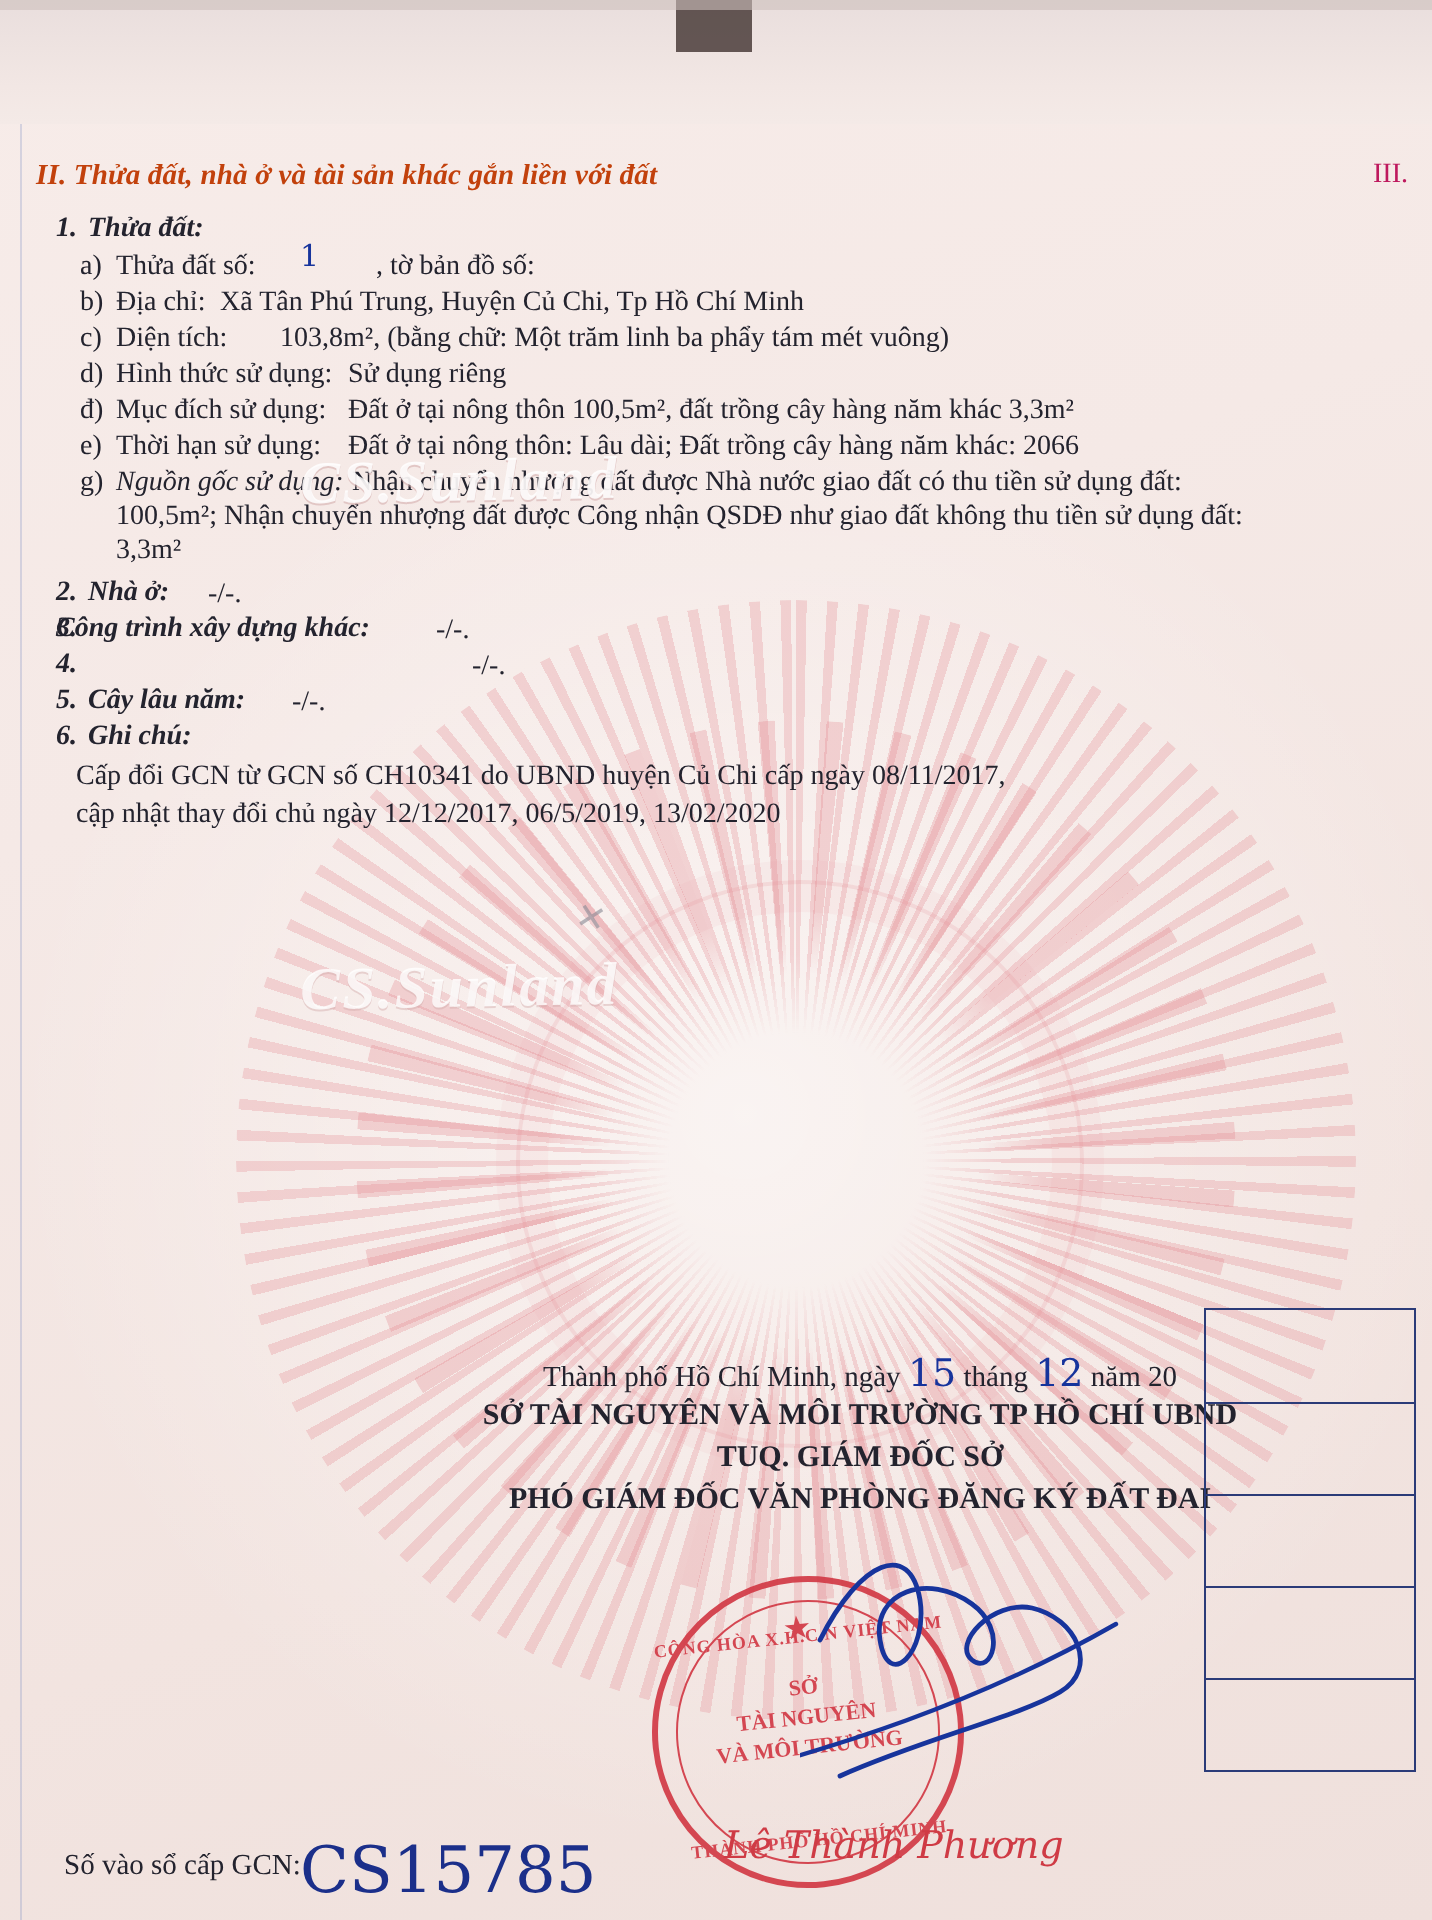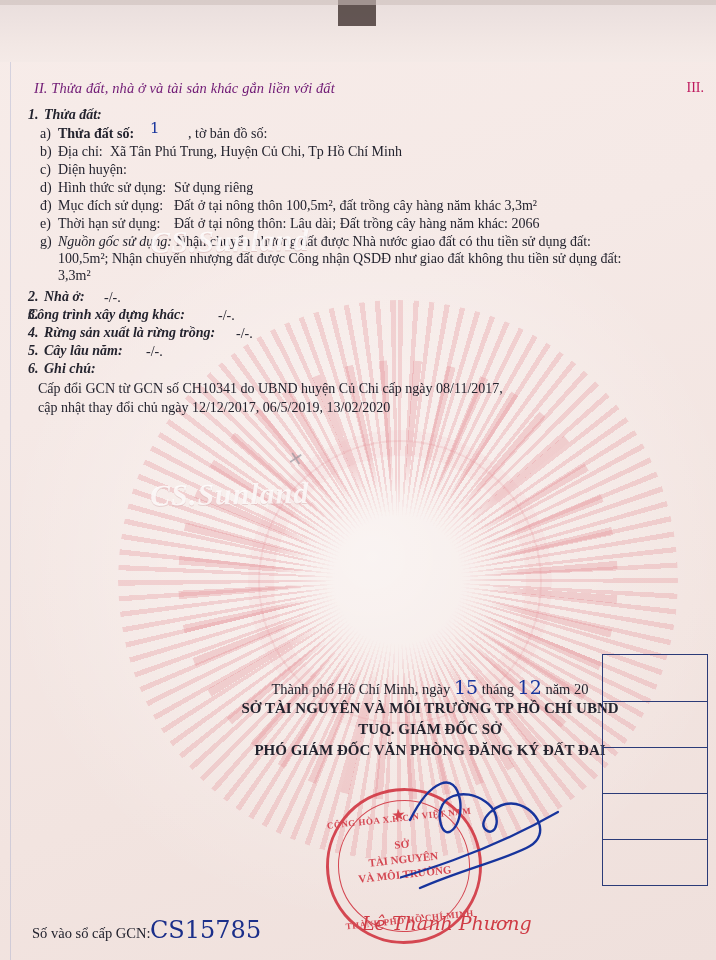--- a/index.html
+++ b/index.html
@@ -62,23 +62,23 @@
   #left-rule{
     position:absolute;left:10px;top:60px;width:1px;height:900px;
     background:rgba(110,130,190,.25);
   }
 
   
   #doc{
     position:absolute;left:0;top:0;width:716px;height:960px;
   }
   .sec-title{
-    position:absolute;left:34px;top:80px;
-    font-size:14.5px;font-weight:normal;font-style:italic;
-    color:#701a75;letter-spacing:.1px;
+    position:absolute;left:18px;top:80px;
+    font-size:14.5px;font-weight:bold;font-style:italic;
+    color:#c2410c;letter-spacing:.1px;
   }
   .sec-right{
     position:absolute;right:12px;top:80px;
     font-size:14px;font-weight:normal;color:#be185d;
   }
   .item{
     position:absolute;font-size:14px;line-height:17px;color:#23232e;
   }
   .b{font-weight:bold;}
   .it{font-style:italic;}
@@ -170,21 +170,21 @@
     position:absolute;left:362px;top:912px;
     font-size:19px;color:#cf3b45;font-style:italic;
     font-family:"DejaVu Serif",serif;
   }
 
   
   #bottom-left{
     position:absolute;left:32px;top:925px;font-size:14.5px;color:#23232e;
   }
   #bottom-num{
-    position:absolute;left:150px;top:916px;font-size:24px;color:#1b2f8a;
+    position:absolute;left:150px;top:916px;font-size:32px;color:#1b2f8a;
     font-family:"DejaVu Serif",serif;
   }
 
   
   #pencil-mark{
     position:absolute;left:288px;top:448px;font-size:18px;color:#8a8a95;opacity:.6;
     transform:rotate(12deg);
   }
 </style>
 </head>
@@ -199,30 +199,31 @@
 
 <div id="doc">
 
   <div class="sec-title">II. Thửa đất, nhà ở và tài sản khác gắn liền với đất</div>
   <div class="sec-right">III.</div>
 
   <div class="item b it" style="left:28px;top:106px;">1.</div>
   <div class="item b it" style="left:44px;top:106px;">Thửa đất:</div>
 
   <div class="item" style="left:40px;top:125px;">a)</div>
-  <div class="item" style="left:58px;top:125px;font-weight:bold;">Thửa đất số:</div>
+  <div class="item" style="left:58px;top:125px;">Thửa đất số:</div>
   <div class="item hand-blue" style="left:150px;top:120px;font-size:15px;">1</div>
   <div class="item" style="left:188px;top:125px;">, tờ bản đồ số:</div>
 
   <div class="item" style="left:40px;top:143px;">b)</div>
   <div class="item" style="left:58px;top:143px;">Địa chỉ:</div>
   <div class="item" style="left:110px;top:143px;">Xã Tân Phú Trung, Huyện Củ Chi, Tp Hồ Chí Minh</div>
 
   <div class="item" style="left:40px;top:161px;">c)</div>
-  <div class="item" style="left:58px;top:161px;">Diện huyện:</div>
+  <div class="item" style="left:58px;top:161px;">Diện tích:</div>
+  <div class="item" style="left:140px;top:161px;">103,8m², (bằng chữ: Một trăm linh ba phẩy tám mét vuông)</div>
 
   <div class="item" style="left:40px;top:179px;">d)</div>
   <div class="item" style="left:58px;top:179px;">Hình thức sử dụng:</div>
   <div class="item" style="left:174px;top:179px;">Sử dụng riêng</div>
 
   <div class="item" style="left:40px;top:197px;">đ)</div>
   <div class="item" style="left:58px;top:197px;">Mục đích sử dụng:</div>
   <div class="item" style="left:174px;top:197px;">Đất ở tại nông thôn 100,5m², đất trồng cây hàng năm khác 3,3m²</div>
 
   <div class="item" style="left:40px;top:215px;">e)</div>
@@ -235,21 +236,20 @@
 
   <div class="item b it" style="left:28px;top:288px;">2.</div>
   <div class="item b it" style="left:44px;top:288px;">Nhà ở:</div>
   <div class="item" style="left:104px;top:289px;">-/-.</div>
 
   <div class="item b it" style="left:28px;top:306px;">3.</div>
   <div class="item b it" style="left:28px;top:306px;">Công trình xây dựng khác:</div>
   <div class="item" style="left:218px;top:307px;">-/-.</div>
 
   <div class="item b it" style="left:28px;top:324px;">4.</div>
-  <div class="item b it" style="left:44px;top:324px;">Rừng sản xuất là rừng trồng:</div>
   <div class="item" style="left:236px;top:325px;">-/-.</div>
 
   <div class="item b it" style="left:28px;top:342px;">5.</div>
   <div class="item b it" style="left:44px;top:342px;">Cây lâu năm:</div>
   <div class="item" style="left:146px;top:343px;">-/-.</div>
 
   <div class="item b it" style="left:28px;top:360px;">6.</div>
   <div class="item b it" style="left:44px;top:360px;">Ghi chú:</div>
 
   <div class="item" style="left:38px;top:380px;">Cấp đổi GCN từ GCN số CH10341 do UBND huyện Củ Chi cấp ngày 08/11/2017,</div>

